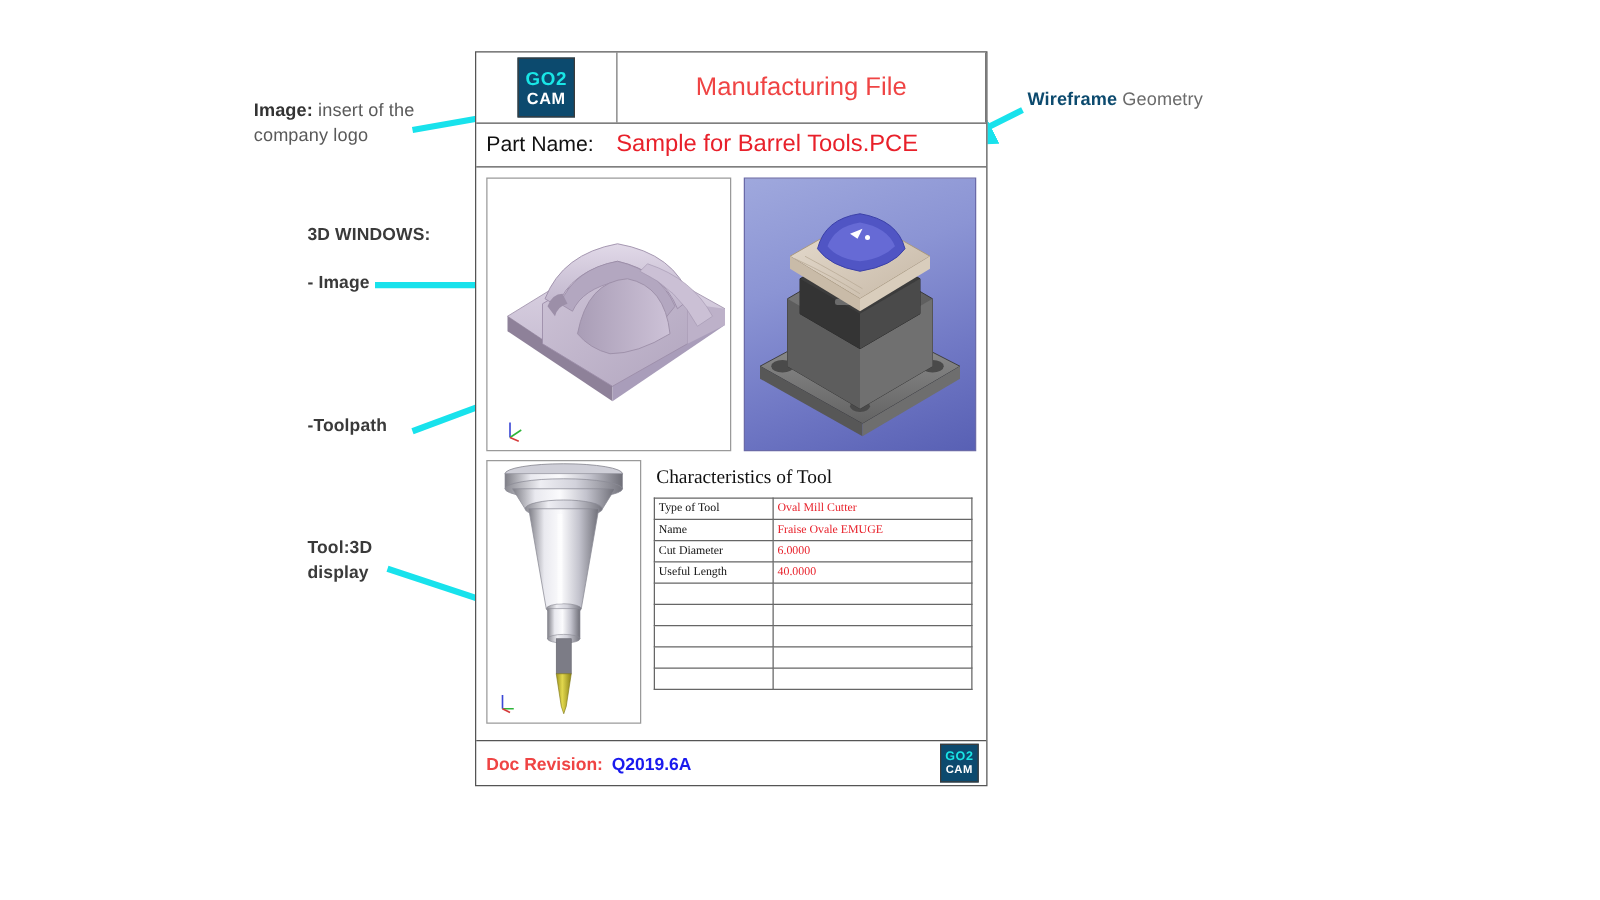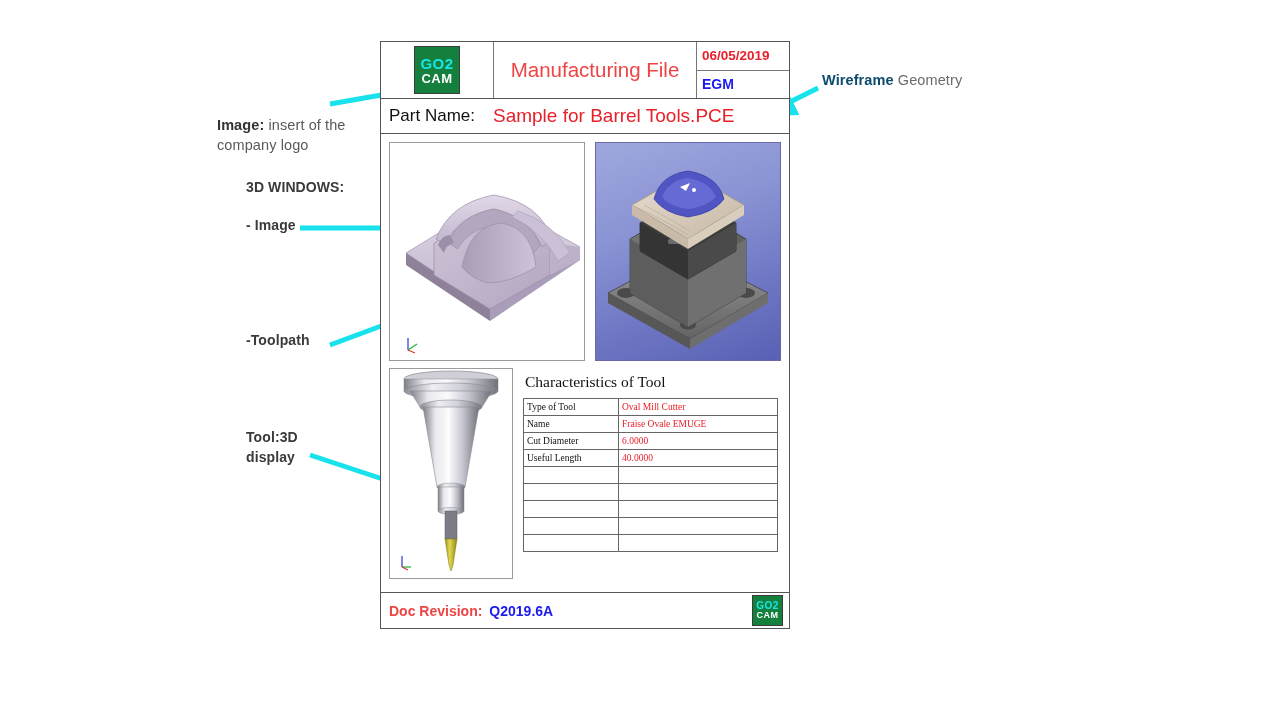--- a/index.html
+++ b/index.html
@@ -7,21 +7,21 @@
     width:1280px;height:720px;background:#ffffff;
     font-family:"Liberation Sans",sans-serif;
     overflow:hidden;position:relative;
   }
   .stage{position:absolute;inset:0;}
 
   
   .anno{position:absolute;color:#5a5a5a;font-size:14.5px;line-height:1.35;letter-spacing:.1px;}
   .anno b{color:#333;font-weight:bold;}
   .anno.dark{color:#3a3a3a;font-weight:bold;}
-  .anno-img{left:217px;top:80px;width:170px;margin-top:36px;}
+  .anno-img{left:203px;top:80px;width:170px;}
   .anno-wire{left:822px;top:71px;white-space:nowrap;color:#6b6b6b;font-size:14.5px;}
   .anno-wire b{color:#0c4a6e;}
   .anno-3dwin{left:246px;top:178px;font-size:14px;}
   .anno-part{left:246px;top:216px;font-size:14px;}
   .anno-toolpath{left:246px;top:331px;font-size:14px;}
   .anno-tool{left:246px;top:427px;font-size:14px;width:110px;line-height:1.45;}
 
   .arrow{position:absolute;pointer-events:none;}
 
   
@@ -35,21 +35,21 @@
   .hdr-logo{width:113px;border-right:1px solid #777;display:flex;align-items:center;justify-content:center;box-sizing:border-box;}
   .hdr-title{flex:1;border-right:1px solid #777;display:flex;align-items:center;justify-content:center;box-sizing:border-box;}
   .hdr-title span{font-size:20.5px;color:#ef4444;}
   .hdr-meta{width:92px;display:flex;flex-direction:column;box-sizing:border-box;}
   .hdr-date{flex:1;display:flex;align-items:center;padding-left:5px;border-bottom:1px solid #777;box-sizing:border-box;
             color:#e8202a;font-weight:bold;font-size:13.5px;}
   .hdr-egm{flex:1;display:flex;align-items:center;padding-left:5px;box-sizing:border-box;
            color:#1a1aee;font-weight:bold;font-size:14px;}
 
   
-  .logo{background:#15803d;border:1px solid #3b3b3b;display:flex;flex-direction:column;
+  .logo{background:#0c4a6e;border:1px solid #3b3b3b;display:flex;flex-direction:column;
         align-items:center;justify-content:center;line-height:1;}
   .logo.big{width:44px;height:46px;}
   .logo .l1{color:#19e6e6;font-weight:bold;letter-spacing:.5px;}
   .logo .l2{color:#fff;font-weight:bold;letter-spacing:.5px;}
   .logo.big .l1{font-size:15px;}
   .logo.big .l2{font-size:13px;margin-top:1px;}
   .logo.small{width:29px;height:29px;}
   .logo.small .l1{font-size:10px;}
   .logo.small .l2{font-size:9px;}
 
@@ -128,24 +128,20 @@
     <div class="hdr">
       <div class="hdr-logo">
         <div class="logo big">
           <div class="l1">GO2</div>
           <div class="l2">CAM</div>
         </div>
       </div>
       <div class="hdr-title">
         <span>Manufacturing File</span>
       </div>
-      <div class="hdr-meta">
-        <div class="hdr-date">06/05/2019</div>
-        <div class="hdr-egm">EGM</div>
-      </div>
     </div>
 
     <div class="partrow">
       <span class="lbl">Part Name:</span>
       <span class="val">Sample for Barrel Tools.PCE</span>
     </div>
 
     <div class="body">
 
       <div class="viewrow">

